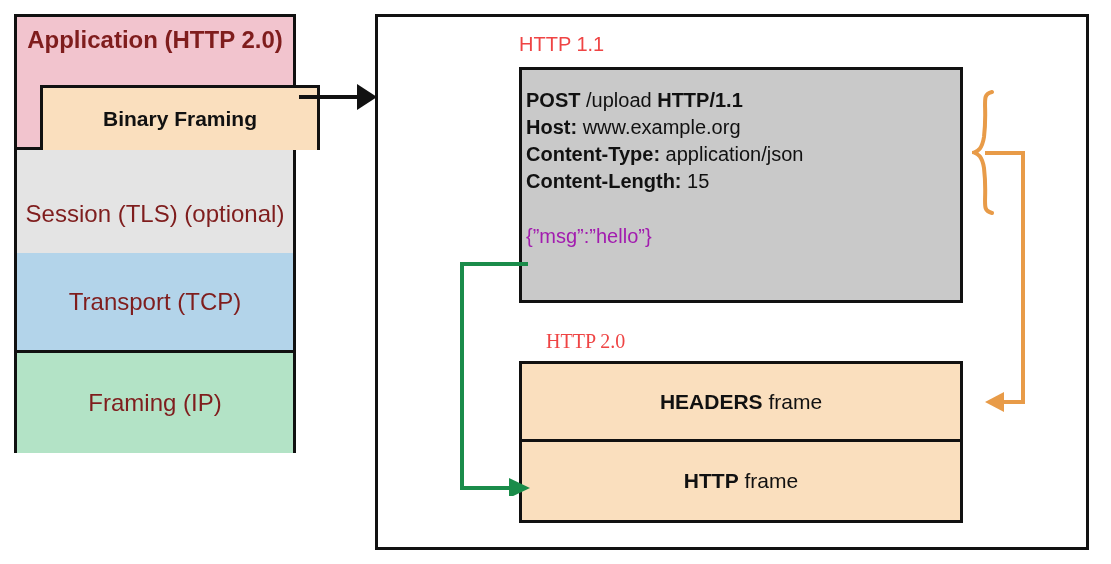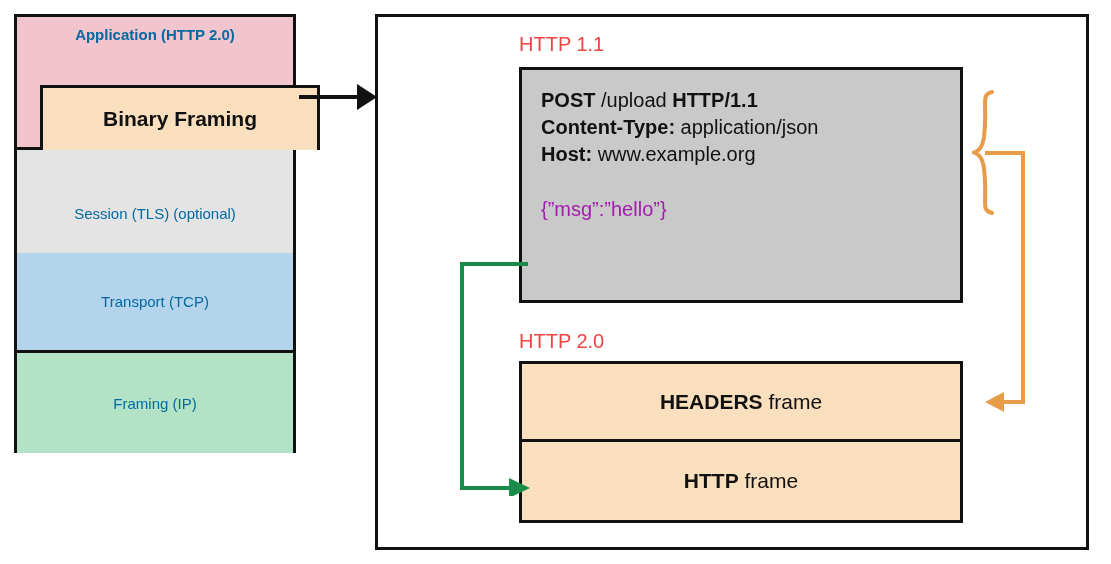--- a/index.html
+++ b/index.html
@@ -30,22 +30,22 @@
     border: 3px solid #111111;
   }
   .layer {
     position: absolute;
     left: 0;
     width: 100%;
     box-sizing: border-box;
     display: flex;
     align-items: center;
     justify-content: center;
-    font-size: 15px;
-    color: #0369a1;
+    font-size: 24px;
+    color: #7f1d1d;
   }
   .layer-sep {
     border-bottom: 3px solid #111111;
   }
   .layer-app {
     top: 0;
     height: 133px;
     background: #f2c4ce;
     align-items: flex-start;
     padding-top: 9px;
@@ -117,33 +117,33 @@
   }
 
   
   .caption {
     position: absolute;
     font-size: 20px;
     color: #ef4444;
     white-space: nowrap;
   }
   .caption-http11 { left: 519px; top: 33px; }
-  .caption-http20 { left: 519px; top: 330px; }
+  .caption-http20 { left: 546px; top: 330px; font-family: Liberation Serif, serif; }
 
   
   .request-box {
     position: absolute;
     left: 519px;
     top: 67px;
     width: 444px;
     height: 236px;
     box-sizing: border-box;
     background: #c9c9c9;
     border: 3px solid #111111;
-    padding: 17px 0 0 19px;
+    padding: 17px 0 0 4px;
   }
   .req-line {
     font-size: 20px;
     line-height: 27px;
     color: #111111;
     white-space: nowrap;
   }
   .req-line b { font-weight: bold; }
   .req-body {
     margin-top: 30px;
@@ -241,24 +241,27 @@
 
   <div class="panel"></div>
 
   <div class="caption caption-http11">HTTP 1.1</div>
 
   <div class="request-box">
     <div class="req-line">
       <b>POST</b><span> /upload </span><b>HTTP/1.1</b>
     </div>
     <div class="req-line">
+      <b>Host:</b><span> www.example.org</span>
+    </div>
+    <div class="req-line">
       <b>Content-Type:</b><span> application/json</span>
     </div>
     <div class="req-line">
-      <b>Host:</b><span> www.example.org</span>
+      <b>Content-Length:</b><span> 15</span>
     </div>
     <div class="req-body">{”msg”:”hello”}</div>
   </div>
 
   <div class="caption caption-http20">HTTP 2.0</div>
 
   <div class="frames-box">
     <div class="frame-row frame-row-headers">
       <span><b>HEADERS</b><span> frame</span></span>
     </div>

